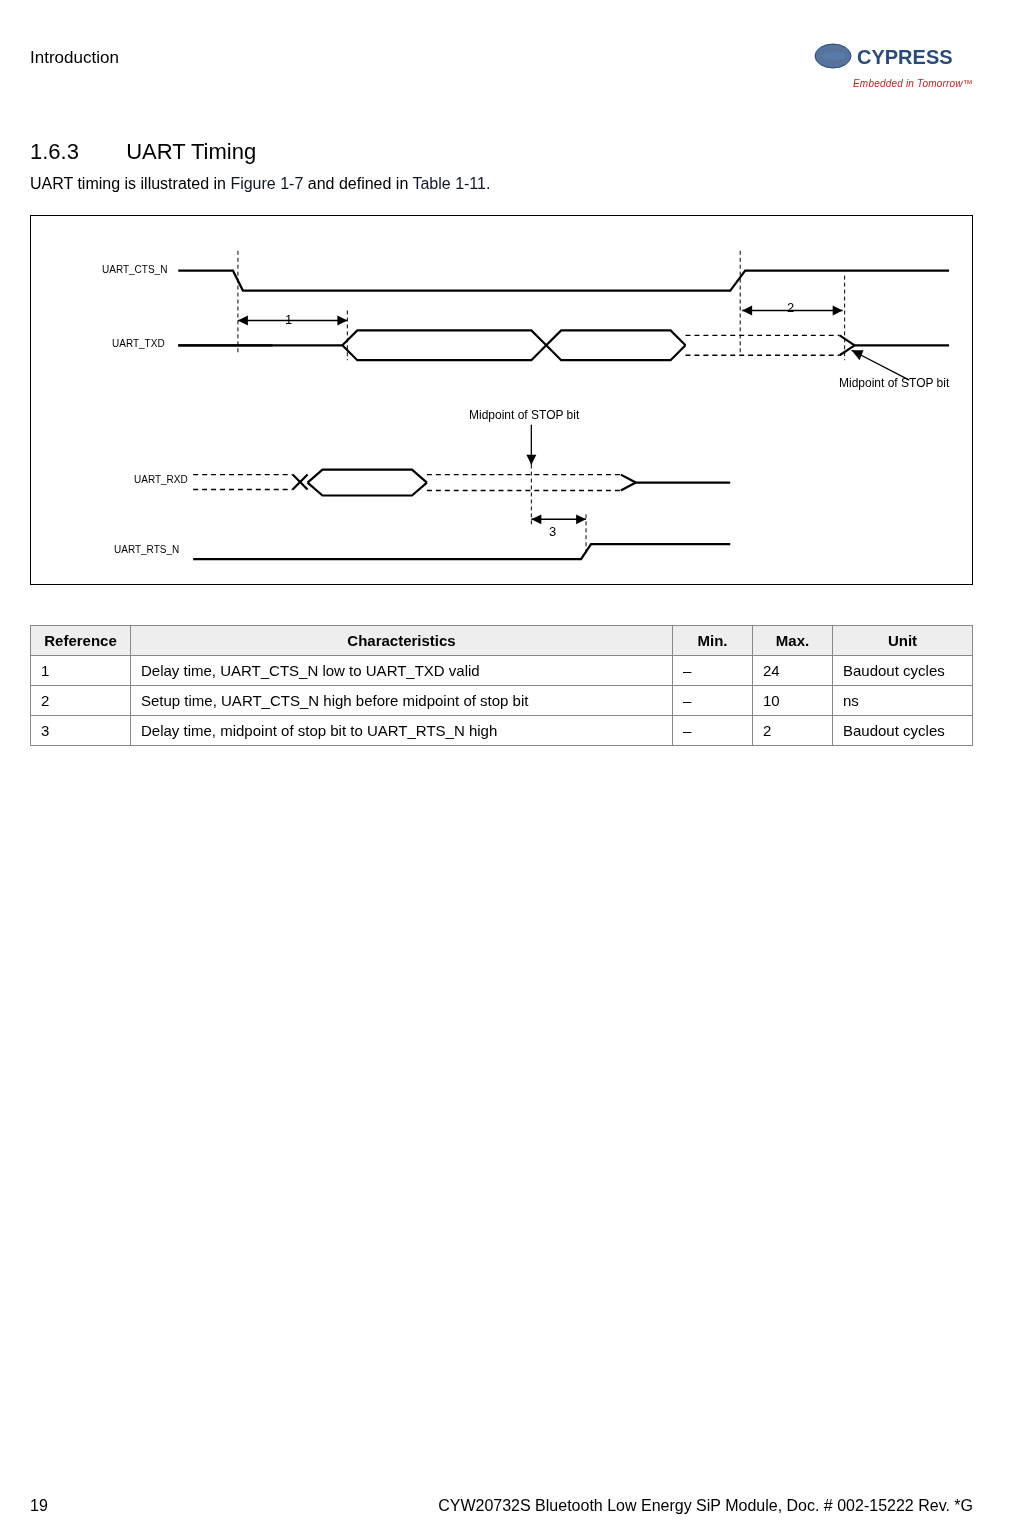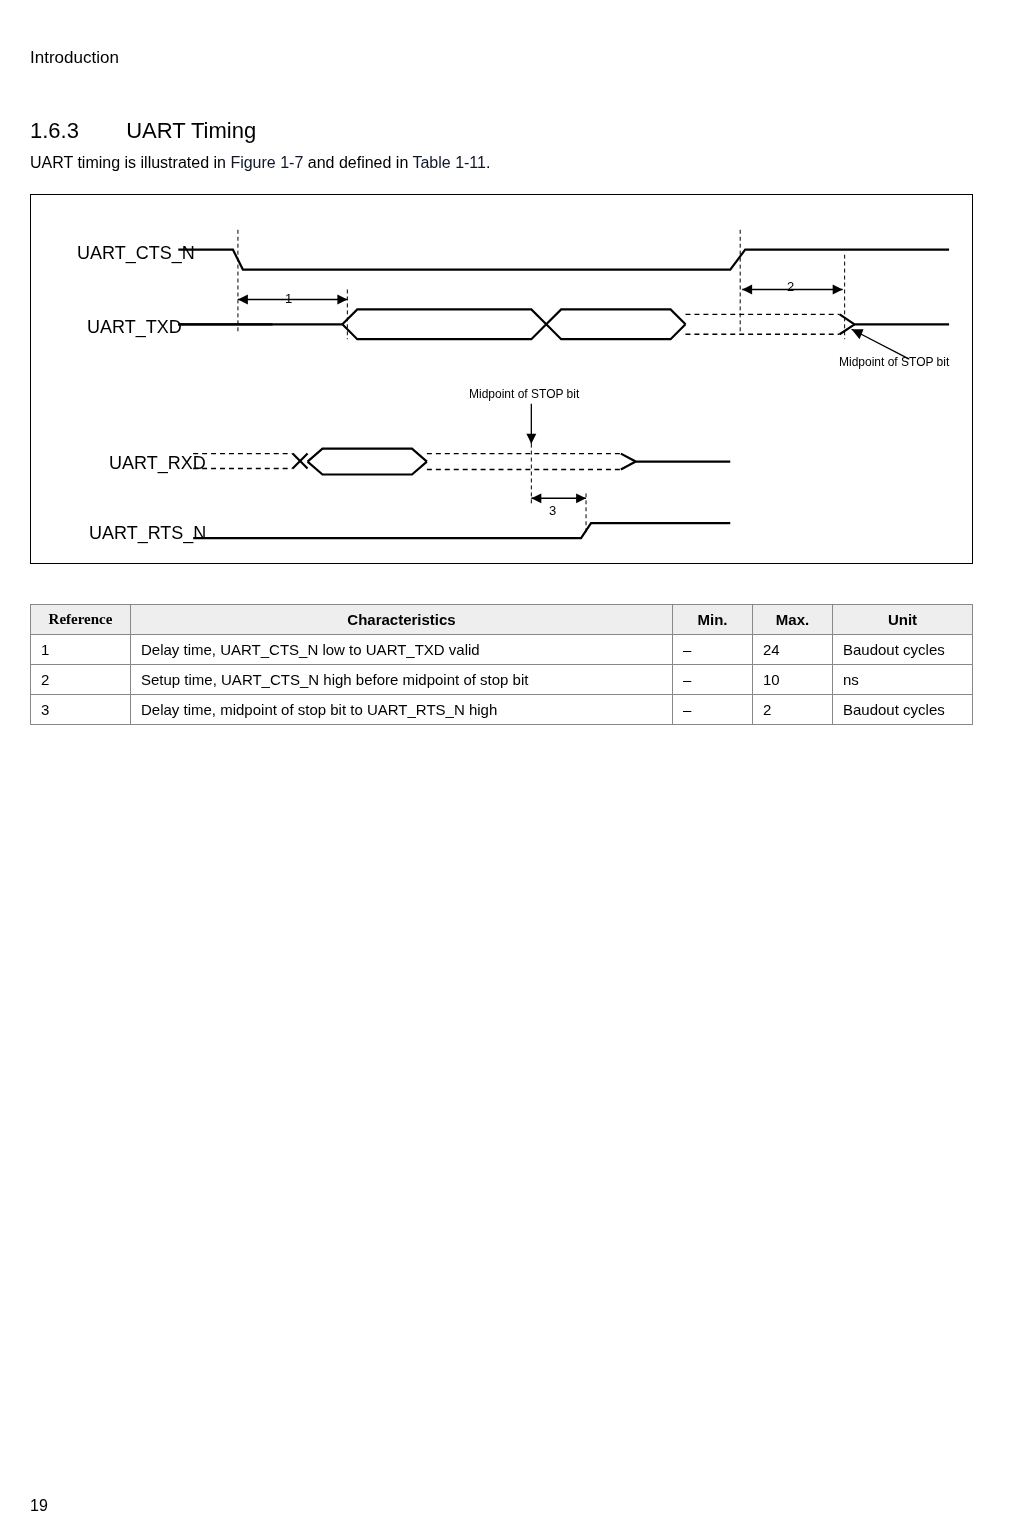--- a/index.html
+++ b/index.html
@@ -55,22 +55,23 @@
   }
   .figure-box {
     border: 1.5px solid #000;
     width: 100%;
     height: 370px;
     position: relative;
     margin-bottom: 40px;
   }
   .sig-label {
     position: absolute;
-    font-size: 18px;
+    font-size: 10px;
     font-family: Arial, sans-serif;
+    margin-left: 25px;
   }
   .anno-label {
     position: absolute;
     font-size: 12px;
   }
   .dim-label {
     position: absolute;
     font-size: 13px;
   }
   table.spec {
@@ -83,41 +84,50 @@
     padding: 6px 10px;
     text-align: left;
     vertical-align: middle;
   }
   table.spec th {
     background: #eee;
     text-align: center;
     font-weight: bold;
   }
   table.spec th.char { text-align: center; }
-  .col-ref  { width: 100px; font-family: Liberation Serif, serif; }
+  .col-ref  { width: 100px; }
   .col-min  { width: 80px; text-align:center;}
   .col-max  { width: 80px; }
   .col-unit { width: 140px; }
   .footer {
     position: absolute;
     bottom: 18px;
     left: 30px;
     right: 60px;
     display: flex;
     justify-content: space-between;
     font-size: 16px;
   }
 </style>
 </head>
 <body>
 
 <div class="page">
 
   <div class="header-row">
     <div class="header-left">Introduction</div>
+    <div class="logo-block">
+      <svg class="logo-svg" width="160" height="36" viewBox="0 0 160 36">
+        <ellipse cx="20" cy="16" rx="18" ry="12" fill="#3a5a8a" opacity="0.85"></ellipse>
+        <ellipse cx="20" cy="16" rx="18" ry="12" fill="none" stroke="#2a4a7a" stroke-width="1"></ellipse>
+        <path d="M6 16 Q20 8 34 16 Q20 24 6 16" fill="#5a7aaa"></path>
+        <text x="44" y="24" font-family="Arial" font-size="20" font-weight="bold" fill="#2a4a7a">CYPRESS</text>
+      </svg>
+      <div class="tagline">Embedded in Tomorrow™</div>
+    </div>
   </div>
 
   <h2 class="sec-heading">
     <span class="sec-num">1.6.3</span>
     <span>UART Timing</span>
   </h2>
 
   <p class="intro-p">
     <span>UART timing is illustrated in </span><span class="xref">Figure 1-7</span><span> and defined in </span><span class="xref">Table 1-11</span><span>.</span>
   </p>
@@ -230,15 +240,16 @@
         <td>Delay time, midpoint of stop bit to UART_RTS_N high</td>
         <td>–</td>
         <td>2</td>
         <td>Baudout cycles</td>
       </tr>
     </tbody>
   </table>
 
   <div class="footer">
     <span>19</span>
+    <span>CYW20732S Bluetooth Low Energy SiP Module, Doc. # 002-15222 Rev. *G</span>
   </div>
 
 </div>
 
 </body></html>

